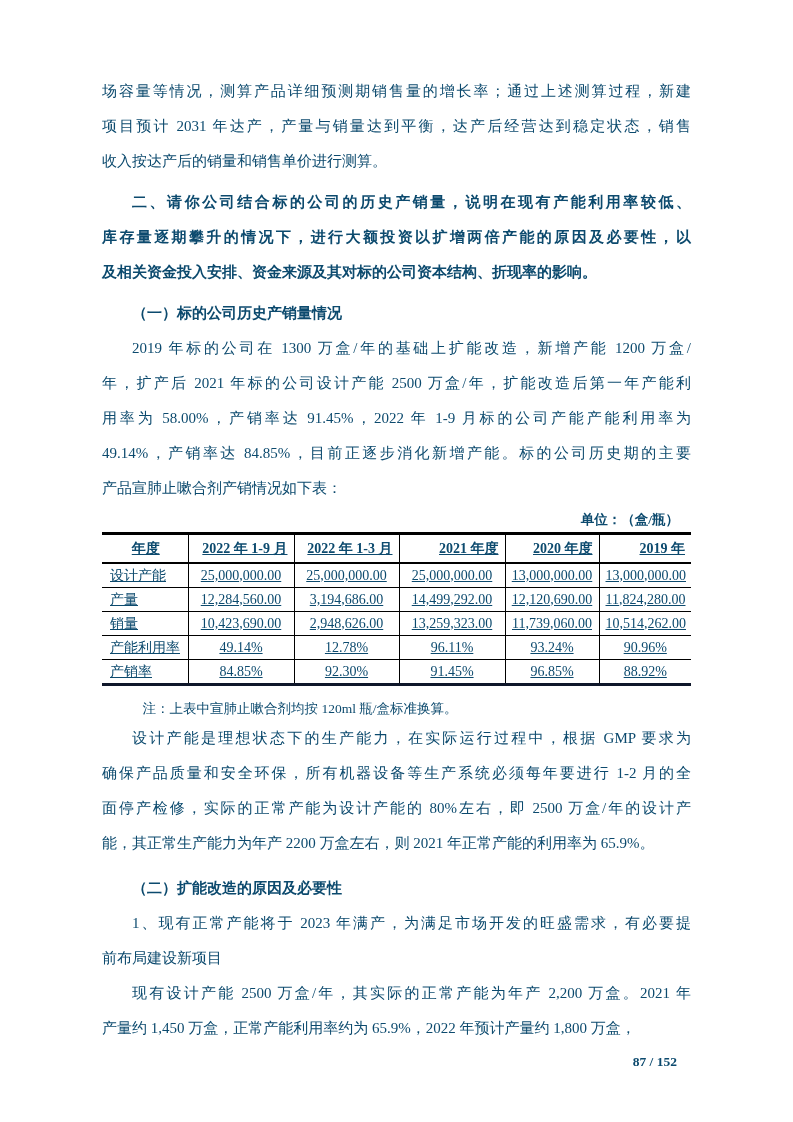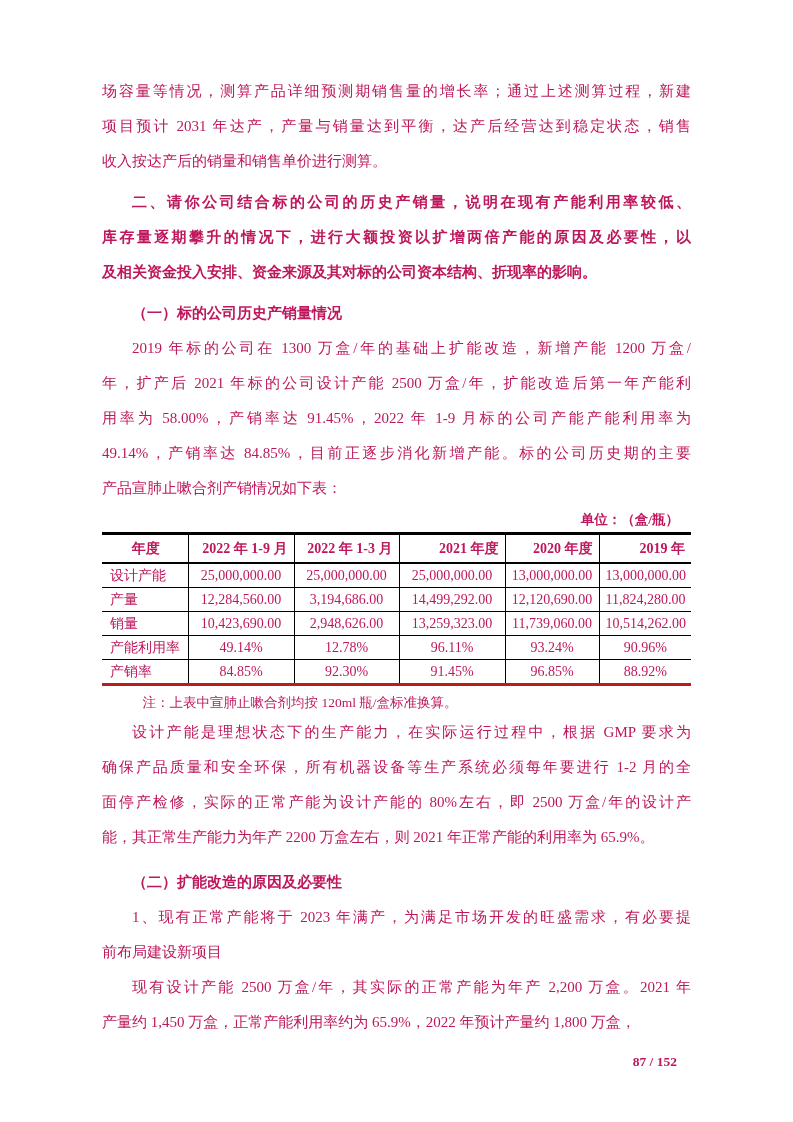--- a/index.html
+++ b/index.html
@@ -5,21 +5,21 @@
   html, body {
     margin: 0;
     padding: 0;
     background: #ffffff;
   }
   .page {
     position: relative;
     width: 793px;
     height: 1122px;
     background: #ffffff;
-    color: #be185d;
+    color: #0c4a6e;
     font-family: "Liberation Serif", "DejaVu Serif", serif;
     overflow: hidden;
   }
   .content {
     position: absolute;
     left: 102px;
     top: 74px;
     width: 589px;
   }
   .para { margin: 0; }
@@ -46,21 +46,22 @@
     text-align: right;
     padding-right: 12px;
     margin-top: 2px;
     font-weight: bold;
   }
   table.data-table {
     width: 100%;
     border-collapse: collapse;
     table-layout: fixed;
     border-top: 3px solid #000;
-    border-bottom: 3px solid #b91c1c;
+    border-bottom: 3px solid #0f172a;
+    text-decoration: underline;
   }
   table.data-table td {
     font-size: 14px;
     height: 23px;
     padding: 0 6px;
     border-left: 1px solid #000;
     border-bottom: 1px solid #000;
     white-space: nowrap;
     overflow: hidden;
     text-align: center;
@@ -74,21 +75,21 @@
     font-weight: bold;
     text-align: right;
     height: 27px;
     border-bottom: 2px solid #000;
   }
   table.data-table thead td:first-child { text-align: center; }
   table.data-table tbody tr:last-child td { border-bottom: none; }
   .table-note {
     font-size: 13.5px;
     line-height: 25px;
-    margin-top: 4px;
+    margin-top: 10px;
     text-indent: 3em;
   }
   .page-footer {
     position: absolute;
     top: 1054px;
     right: 116px;
     font-size: 13.5px;
     font-weight: bold;
     line-height: 16px;
   }

